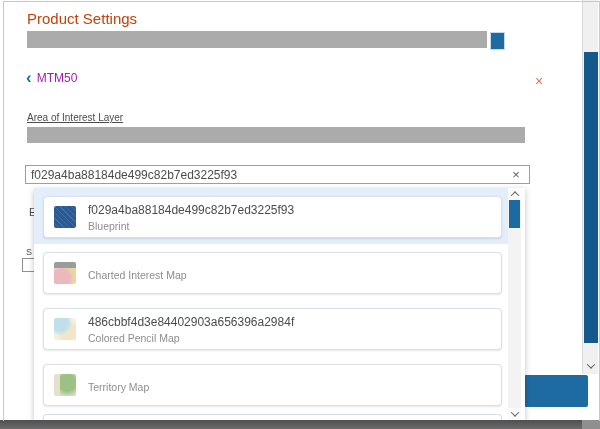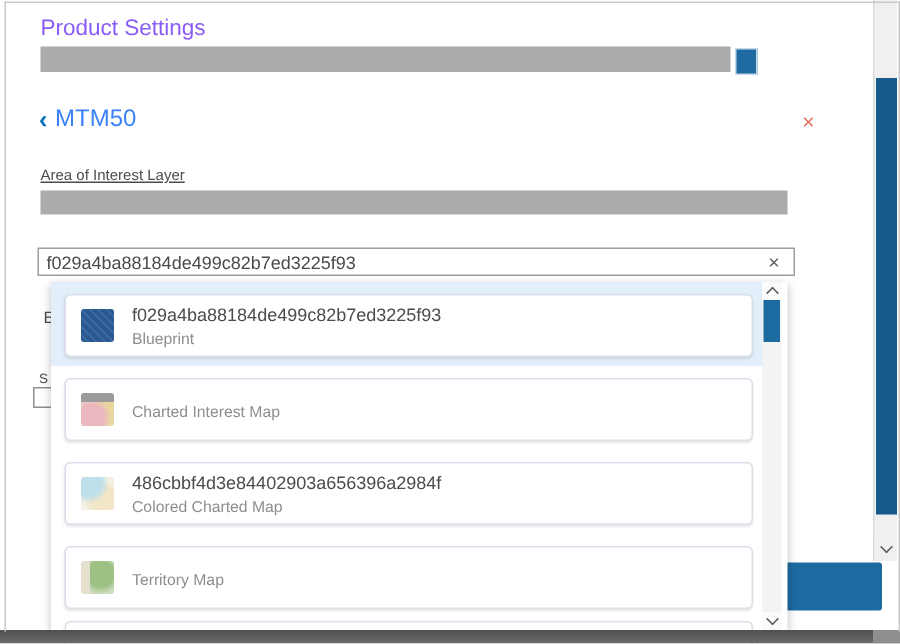--- a/index.html
+++ b/index.html
@@ -6,28 +6,28 @@
   body{
     width:600px;height:429px;position:relative;overflow:hidden;background:#fff;
     font-family:"Liberation Sans","DejaVu Sans",sans-serif;color:#4c4c4c;
   }
   .abs{position:absolute;}
 
   
   .frame{left:3px;top:1px;width:595px;height:419px;border:1px solid #c9c9c9;border-bottom:none;pointer-events:none;z-index:11;}
 
   
-  .page-title{left:27px;top:10px;font-size:15px;font-weight:500;color:#8b5cf6;}
+  .page-title{left:27px;top:10px;font-size:15px;font-weight:500;color:#c2410c;}
   .redacted{background:#ababab;}
   .top-bar{left:27px;top:31px;width:460px;height:17px;}
   .blue-chip{left:490px;top:32px;width:13px;height:16px;background:#1e6ba2;border:1px solid #c6daeb;}
 
   .back-row{left:26px;top:71px;display:flex;align-items:center;cursor:pointer;}
   .back-chevron{color:#0a72b8;font-size:17px;font-weight:bold;line-height:14px;margin-right:5px;}
-  .back-label{font-size:16px;color:#3b82f6;}
+  .back-label{font-size:12px;color:#a21caf;}
   .close-btn{left:531px;top:73px;width:16px;height:16px;color:#e7705a;font-size:14px;line-height:16px;text-align:center;cursor:pointer;}
 
   
   .field-label{font-size:10px;color:#4c4c4c;text-decoration:underline;}
   .aoi-label{left:27px;top:112px;}
   .aoi-bar{left:27px;top:127px;width:498px;height:16px;}
   .basemap-label{left:27px;top:155px;margin-top:13px;}
   .basemap-input{left:25px;top:165px;width:505px;height:19px;box-sizing:border-box;border:1px solid #9e9e9e;background:#fff;
     font-family:"Liberation Sans","DejaVu Sans",sans-serif;font-size:12px;color:#4b4b4b;padding:0 22px 0 5px;outline:none;}
   .clear-btn{left:507px;top:167px;width:18px;height:15px;color:#5c5c5c;font-size:13px;line-height:15px;text-align:center;cursor:pointer;z-index:2;}
@@ -126,21 +126,21 @@
             <div class="item-name">Charted Interest Map</div>
           </div>
         </div>
       </div>
 
       <div class="row">
         <div class="card">
           <div class="thumb thumb-colored-pencil"></div>
           <div class="meta">
             <div class="item-id">486cbbf4d3e84402903a656396a2984f</div>
-            <div class="item-name">Colored Charted Map</div>
+            <div class="item-name">Colored Pencil Map</div>
           </div>
         </div>
       </div>
 
       <div class="row">
         <div class="card">
           <div class="thumb thumb-community"></div>
           <div class="meta">
             <div class="item-name">Territory Map</div>
           </div>

